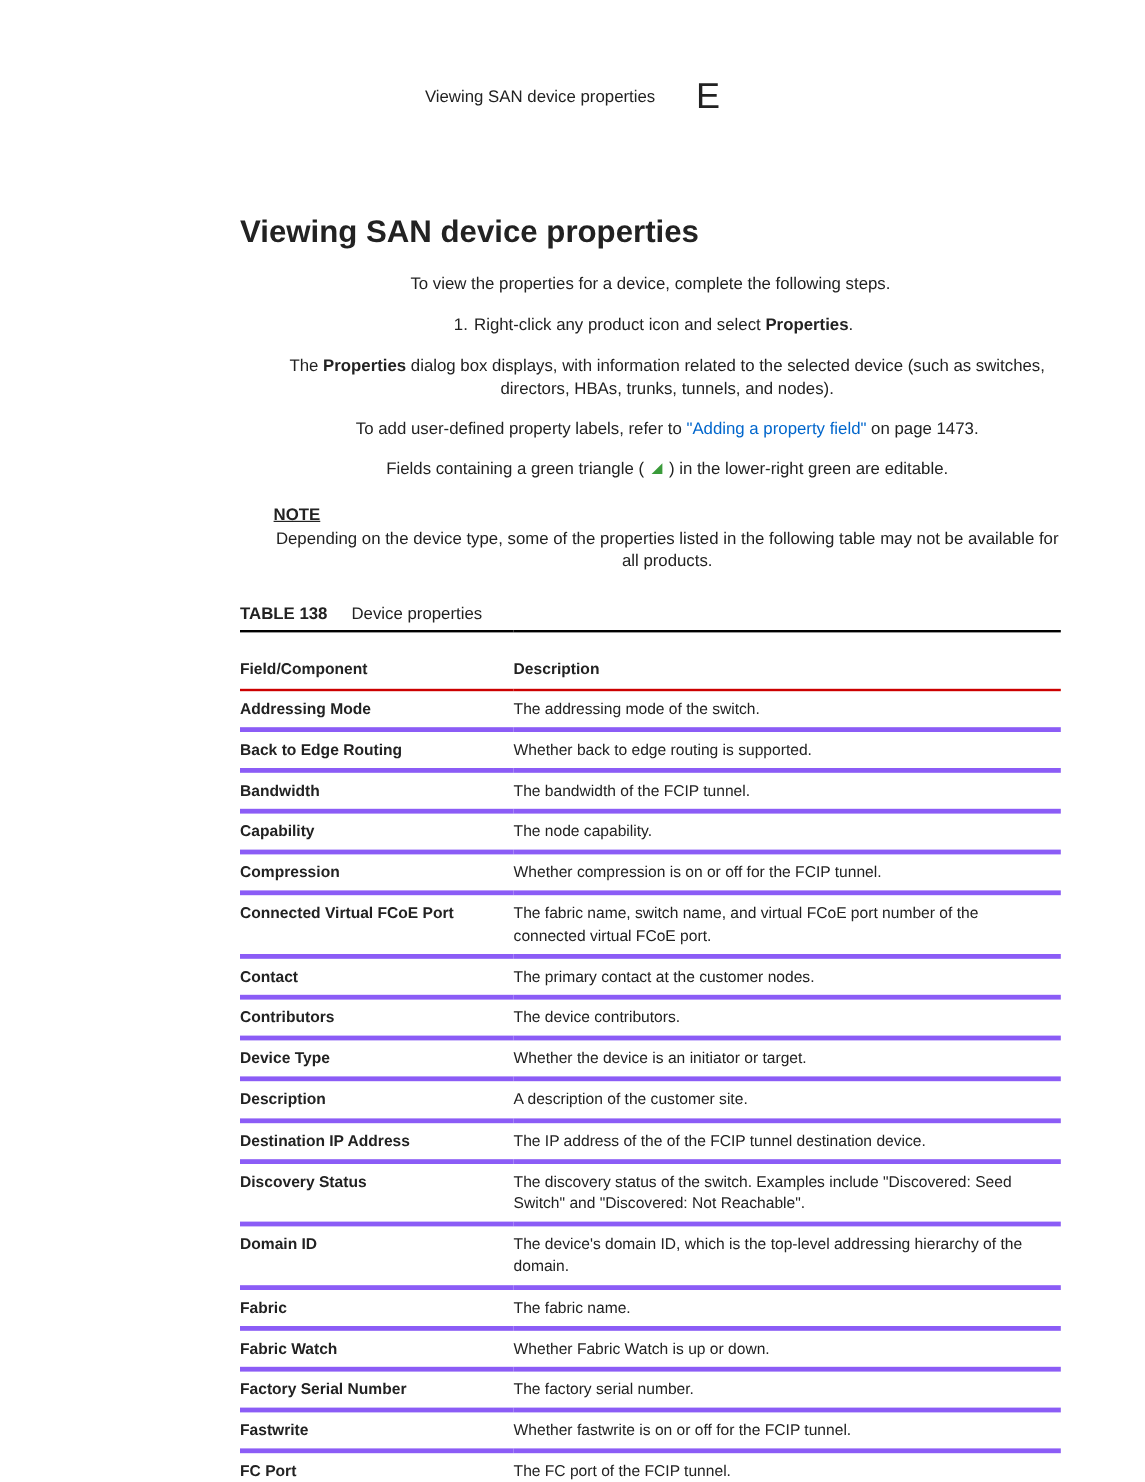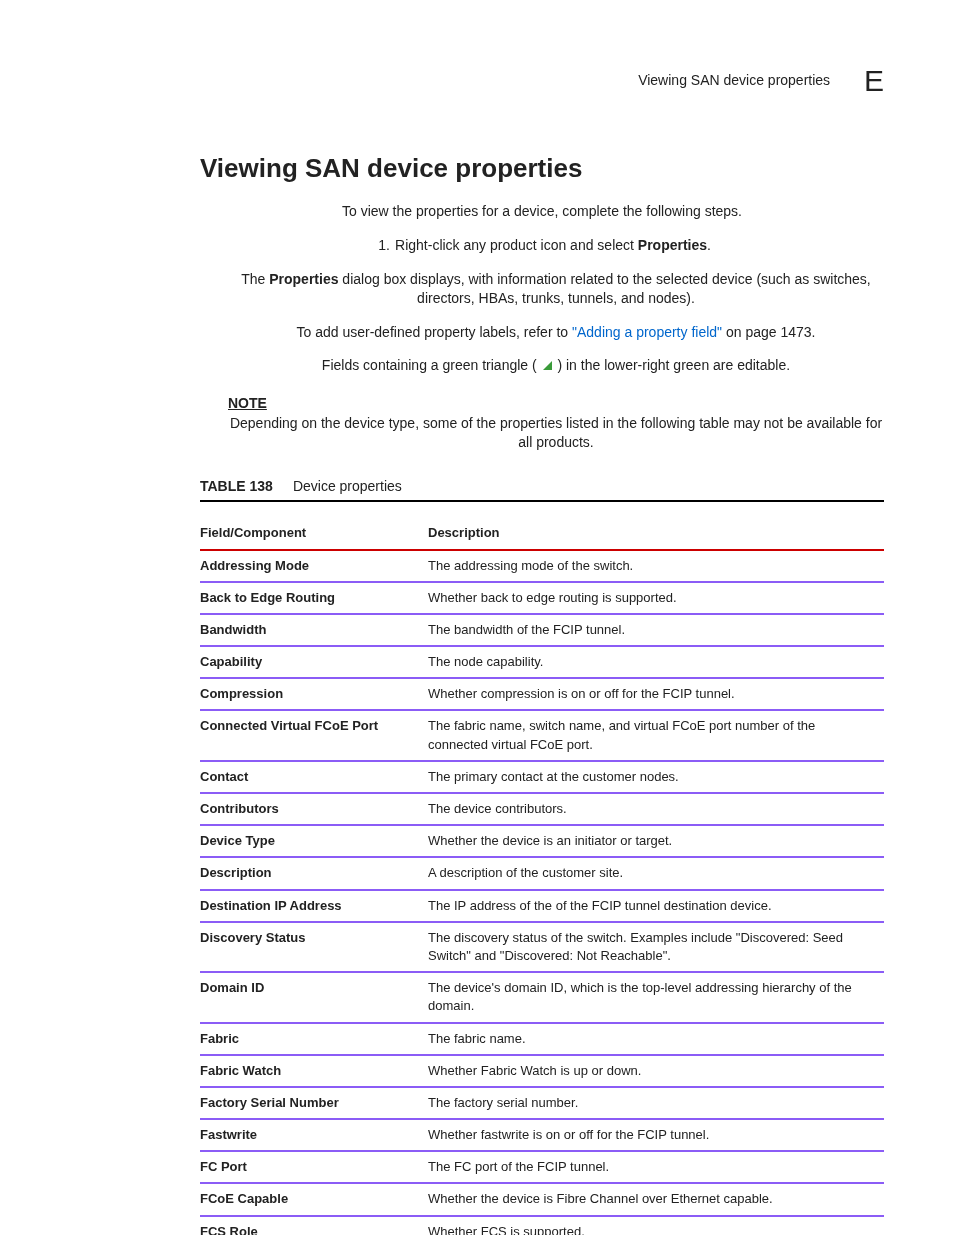--- a/index.html
+++ b/index.html
@@ -6,23 +6,23 @@
     font-family: Arial, Helvetica, sans-serif;
     font-size: 14px;
     color: #222;
     margin: 0;
     padding: 60px 70px 60px 70px;
     width: 954px;
     box-sizing: border-box;
     line-height: 1.4;
   }
   .header-line {
-    text-align: right;
-    font-size: 14px;
-    margin-bottom: 48px;
+    text-align: center;
+    font-size: 14px;
+    margin-bottom: 73px;
   }
   .header-line .title {
     display: inline-block;
     vertical-align: middle;
   }
   .header-line .appendix {
     font-size: 30px;
     font-weight: normal;
     margin-left: 30px;
     display: inline-block;
@@ -87,21 +87,21 @@
   thead th {
     text-align: left;
     font-family: "Arial Narrow", Arial, sans-serif;
     font-stretch: condensed;
     font-weight: bold;
     border-top: 2px solid #000;
     border-bottom: 2px solid #c00;
     padding: 22px 8px 6px 0;
   }
   tbody td {
-    border-bottom: 2px solid #8b5cf6;
+    border-bottom: 4px solid #8b5cf6;
     padding: 6px 8px 6px 0;
     vertical-align: top;
   }
   tbody td.field {
     font-family: "Arial Narrow", Arial, sans-serif;
     font-stretch: condensed;
     font-weight: bold;
     width: 220px;
   }
   .bold { font-weight: bold; }

